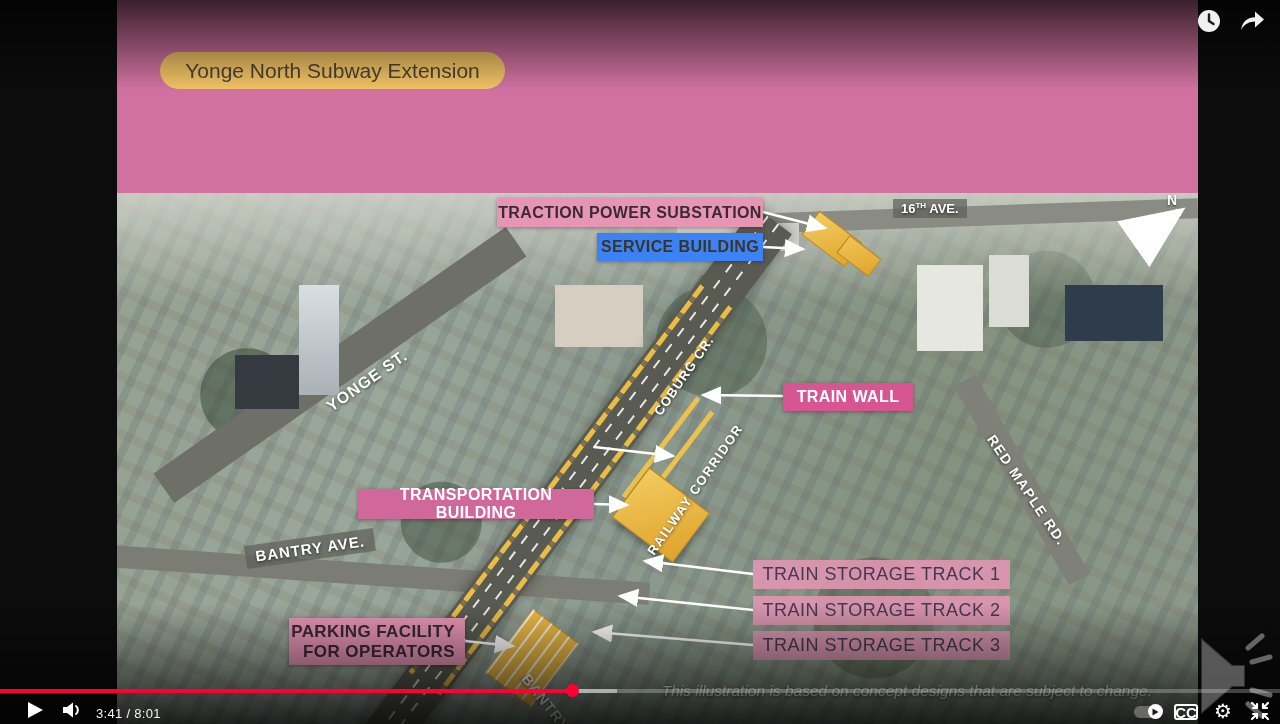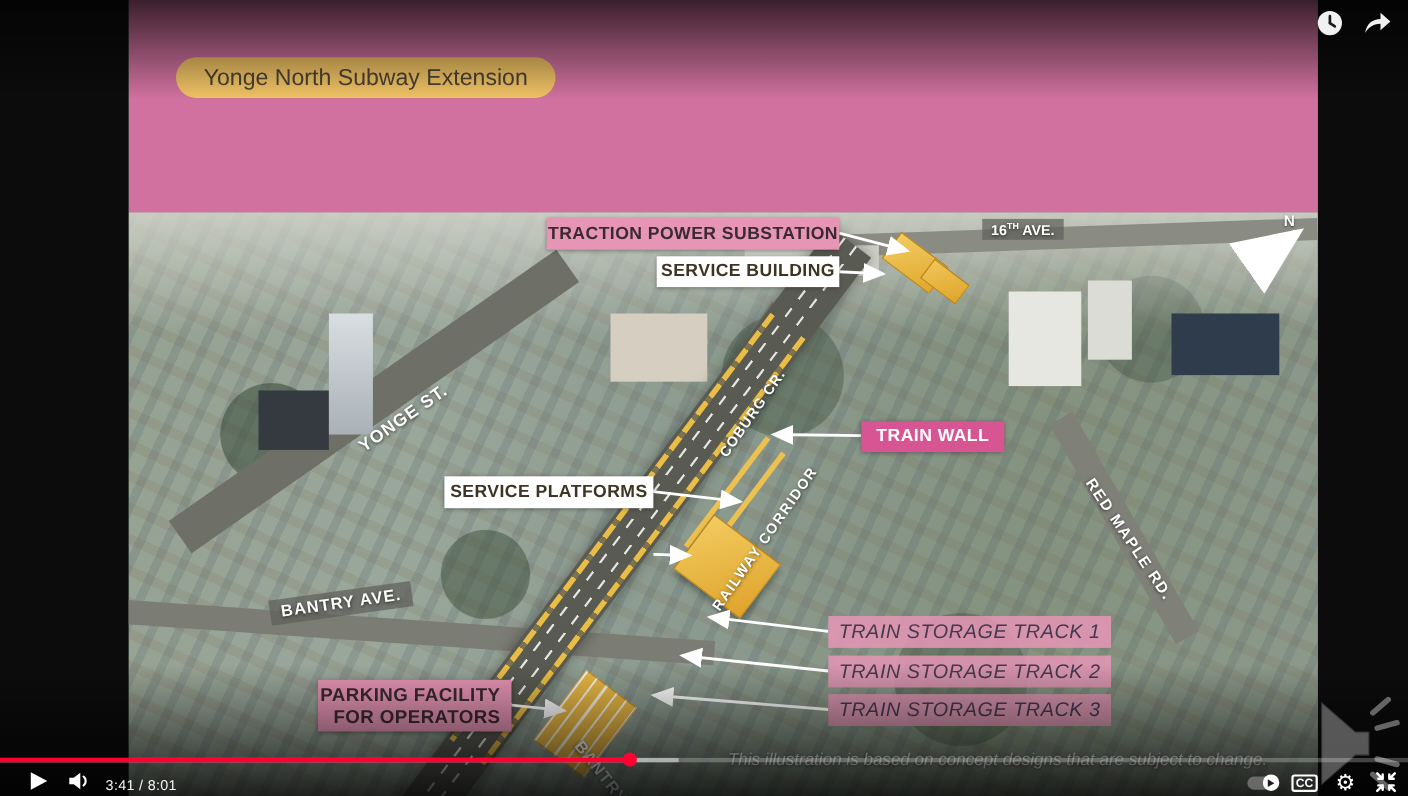--- a/index.html
+++ b/index.html
@@ -31,26 +31,26 @@
   .corridor .dash { position:absolute; top:0; bottom:0; width:2px;
     background:repeating-linear-gradient(180deg, rgba(255,255,255,.85) 0 10px, rgba(255,255,255,0) 10px 20px); }
   .corridor .ystrip { position:absolute; width:5px; top:95px; bottom:70px;
     background:repeating-linear-gradient(180deg,#eabd46 0 14px, rgba(234,189,70,.25) 14px 20px); }
 
   
   .flabel { position:absolute; z-index:7; font-weight:bold; font-size:16px; letter-spacing:.4px;
     display:flex; align-items:center; justify-content:center; text-align:center;
     box-shadow:0 1px 4px rgba(0,0,0,.35); }
   .f-pinklight { background:#e795b5; color:#3c2a31; }
-  .f-yellow   { background:#ffffff; color:#3e3424; }
+  .f-yellow   { background:#3b82f6; color:#3e3424; }
   .f-magenta  { background:#d75593; color:#ffffff; }
   .f-pink     { background:#d0689c; color:#ffffff; }
 
   .trackbar { position:absolute; z-index:7; left:636px; width:257px; height:29px;
-    background:rgba(226,150,180,.88); color:#45394f; font-style:italic; font-size:18px;
+    background:rgba(226,150,180,.88); color:#45394f; font-size:18px;
     display:flex; align-items:center; justify-content:center; letter-spacing:.5px; }
 
   .street { position:absolute; z-index:5; color:#fff; font-weight:bold;
     text-shadow:0 1px 3px rgba(0,0,0,.65); white-space:nowrap; }
   .streetband { background:rgba(95,95,90,.72); padding:3px 10px; }
 
   .disclaimer { position:absolute; z-index:9; right:46px; top:682px; color:rgba(255,255,255,.93);
     font-style:italic; font-size:15.5px; text-shadow:0 1px 3px rgba(0,0,0,.6); }
 
   
@@ -76,21 +76,21 @@
   .progress .buffered { position:absolute; left:0; top:0; height:4px; width:617px; background:rgba(255,255,255,.45); }
   .progress .played { position:absolute; left:0; top:0; height:4px; width:572px; background:#ff0033; }
   .scrubber { position:absolute; left:566px; top:684px; width:13px; height:13px; border-radius:50%;
     background:#ff0033; z-index:23; cursor:pointer; }
 
   .controls { position:absolute; left:0; top:698px; width:1280px; height:26px; z-index:22; }
   .ctl { position:absolute; cursor:pointer; }
   .time { position:absolute; left:96px; top:8px; color:rgba(255,255,255,.95); font-size:13px; letter-spacing:.3px; }
 
   .ccbox { width:24px; height:16px; border:2px solid #fff; border-radius:3px; color:#fff;
-    font-size:11px; font-weight:bold; display:flex; align-items:center; justify-content:center; }
+    font-size:15px; font-weight:bold; display:flex; align-items:center; justify-content:center; }
   .gear { font-family:"DejaVu Sans", sans-serif; color:#fff; font-size:20px; line-height:20px; }
   .autopill { width:28px; height:12px; border-radius:7px; background:rgba(160,160,160,.55); position:relative; }
   .autopill .knob { position:absolute; right:-1px; top:-2px; width:15px; height:15px; border-radius:50%;
     background:#fff; display:flex; align-items:center; justify-content:center; }
   .autopill .knob svg { display:block; }
 
   .osd-speaker { position:absolute; left:1186px; top:624px; z-index:16; opacity:.75; }
 </style>
 </head>
 <body>
@@ -158,21 +158,21 @@
         <line x1="636" y1="645" x2="477" y2="632" marker-end="url(#arw)"></line>
         <line x1="348" y1="641" x2="396" y2="646" marker-end="url(#arw)"></line>
       </g>
       <line x1="1018" y1="243" x2="1062" y2="212" stroke="#ffffff" stroke-width="8" marker-end="url(#arw)"></line>
     </svg>
     <div class="compassN">N</div>
 
     <div class="flabel f-pinklight" style="left:380px; top:198px; width:266px; height:29px;">TRACTION POWER SUBSTATION</div>
     <div class="flabel f-yellow" style="left:480px; top:233px; width:166px; height:28px;">SERVICE BUILDING</div>
     <div class="flabel f-magenta" style="left:666px; top:383px; width:130px; height:28px;">TRAIN WALL</div>
-    <div class="flabel f-yellow" style="left:287px; top:433px; width:190px; height:29px;">SERVICE PLATFORMS</div>
+    <div class="flabel f-pink" style="left:241px; top:489px; width:236px; height:30px;">TRANSPORTATION BUILDING</div>
     <div class="flabel f-pinklight" style="left:172px; top:618px; width:176px; height:47px; font-size:17px; justify-content:flex-end; text-align:right; padding-right:10px; line-height:1.15;">PARKING FACILITY FOR OPERATORS</div>
 
     <div class="trackbar" style="top:560px;">TRAIN STORAGE TRACK 1</div>
     <div class="trackbar" style="top:596px;">TRAIN STORAGE TRACK 2</div>
     <div class="trackbar" style="top:631px;">TRAIN STORAGE TRACK 3</div>
 
     <div class="disclaimer">This illustration is based on concept designs that are subject to change.</div>
 
     <div class="slidehead">
       <div class="badge">Yonge North Subway Extension</div>

